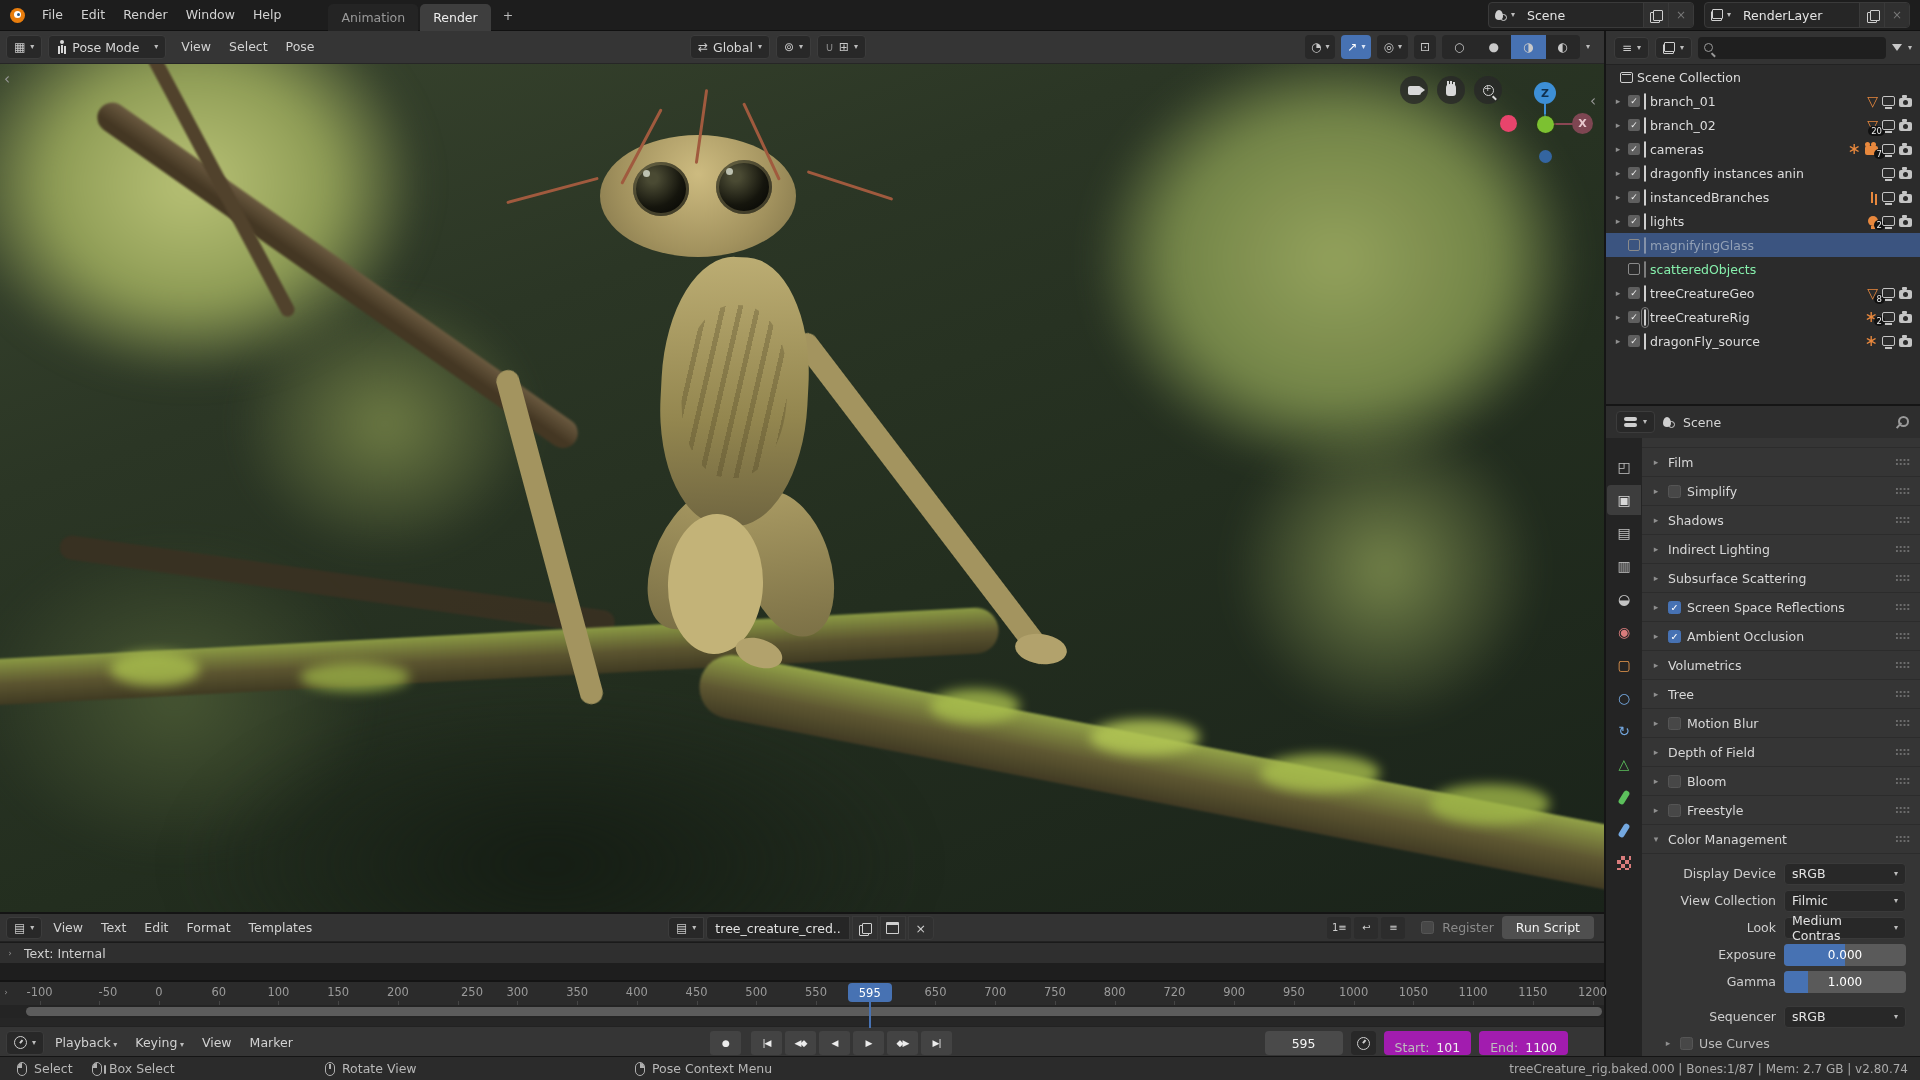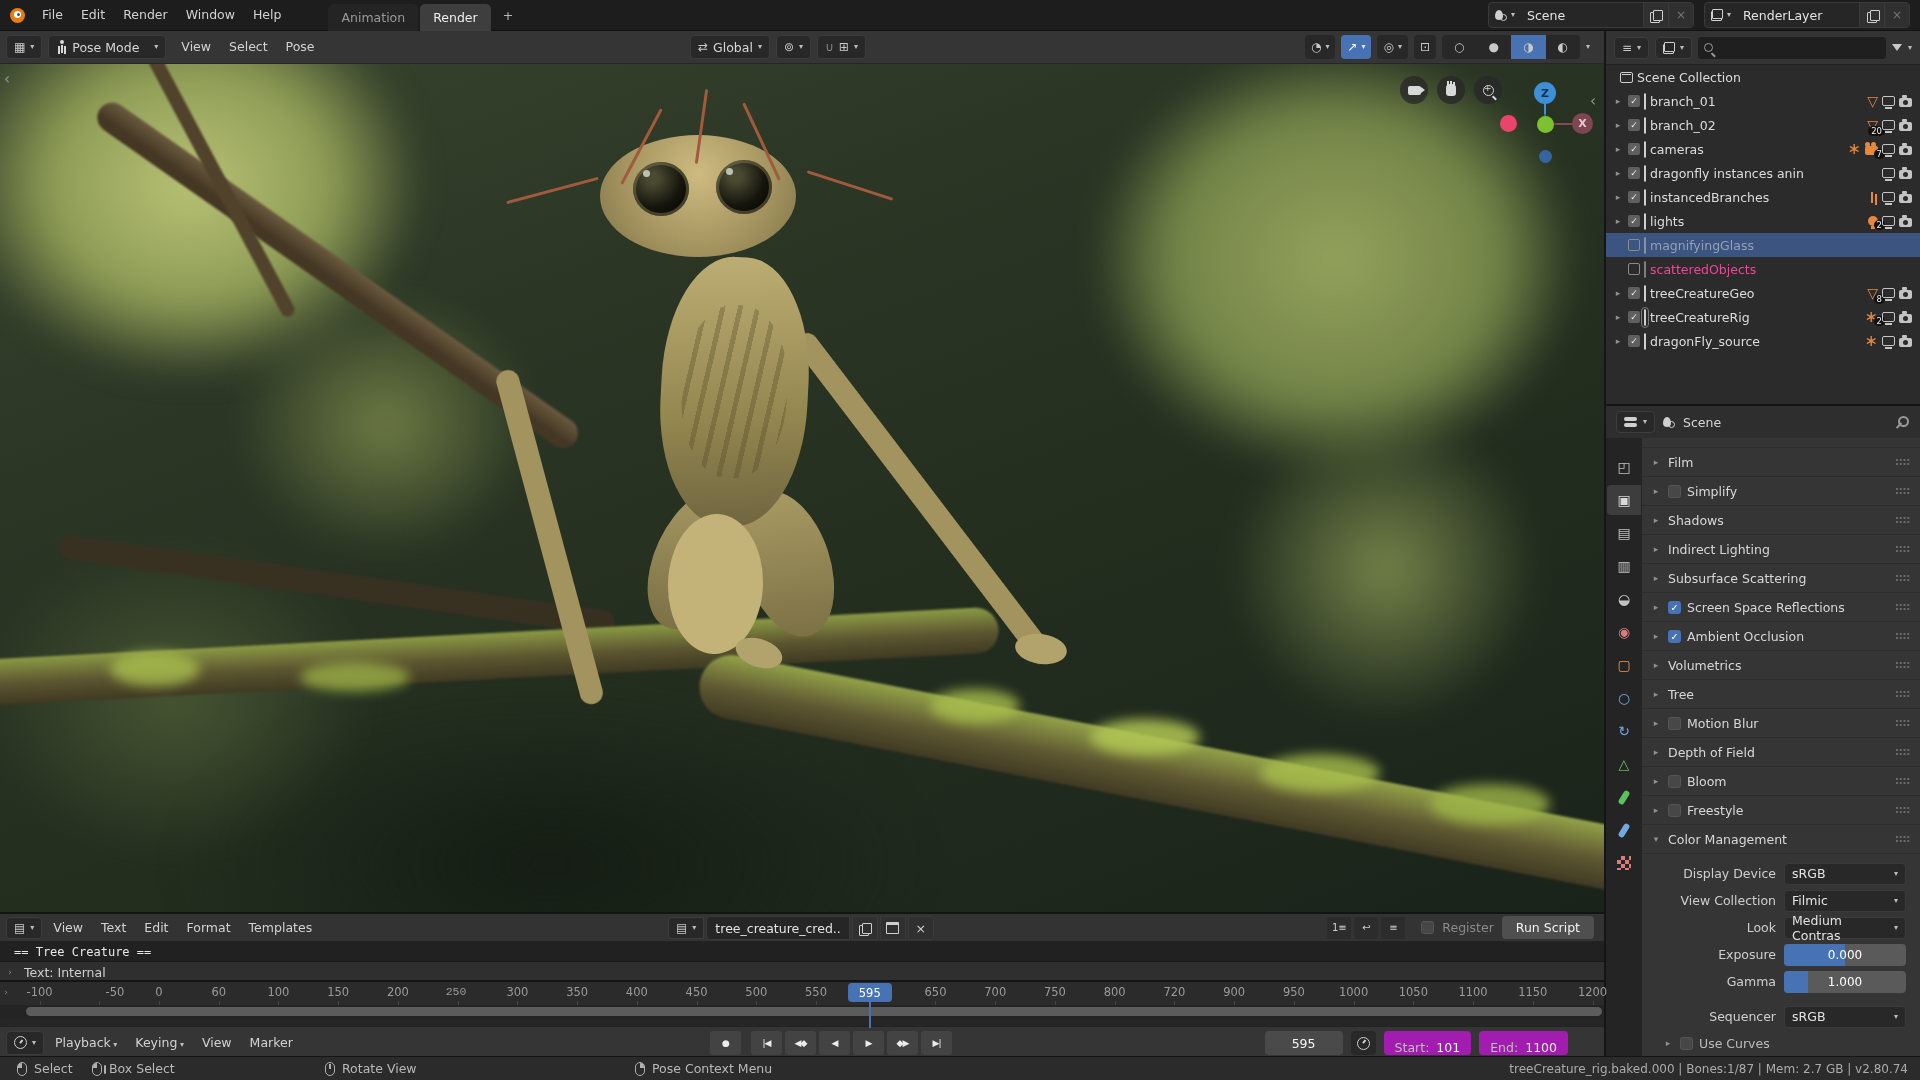--- a/index.html
+++ b/index.html
@@ -73,21 +73,21 @@
   .outl-header{height:33px;background:#333;display:flex;align-items:center;gap:6px;padding:0 8px;border-bottom:1px solid #222}
   .search{flex:1;height:22px;background:#1f1f1f;border-radius:4px;display:flex;align-items:center;padding:0 6px;gap:5px}
   .mi-mag{width:7px;height:7px;border:1.5px solid #9a9a9a;border-radius:50%;position:relative;flex:none}
   .mi-mag::after{content:"";position:absolute;right:-4px;bottom:-4px;width:5px;height:1.5px;background:#9a9a9a;transform:rotate(45deg)}
   .mi-funnel{width:0;height:0;border-left:5px solid transparent;border-right:5px solid transparent;border-top:7px solid #c8c8c8;position:relative}
   .outl-list{position:relative}
   .orow{height:24px;display:flex;align-items:center;gap:4px;padding-left:6px;padding-right:8px}
   .orow.selected{background:#3b5480}
   .oname{flex:1;white-space:nowrap;overflow:hidden;color:#ddd}
   .oname.dim{color:#92a0b5}
-  .oname.dim2{color:#ec4899}
+  .oname.dim2{color:#86efac}
   .cb{width:12px;height:12px;border-radius:2px;background:#5f5f5f;color:#f0f0f0;font-size:9px;line-height:12px;text-align:center;flex:none}
   .cb.un{background:transparent;border:1px solid #8a8a8a;box-sizing:border-box}
   .mi-coll{width:13px;height:11px;border:1.3px solid #cfcfcf;border-radius:2px;position:relative;flex:none;box-sizing:border-box}
   .mi-coll::after{content:"";position:absolute;left:1px;right:1px;top:1.5px;height:1.3px;background:#cfcfcf}
   .mi-coll.dim{opacity:.5}
   .coll-active{outline:1.5px solid #7a7a7a;outline-offset:2px;border-radius:2px}
   .badge{position:relative;display:inline-flex;align-items:center;flex:none}
   .cnt{position:absolute;right:-7px;bottom:-4px;background:#111;border-radius:8px;font-size:8.5px;line-height:10px;padding:0 3px;color:#eee}
   .g-mesh{color:#e8883d;font-size:14px;line-height:1;font-weight:bold}
   .g-empty{color:#e8883d;font-size:16px;line-height:10px}
@@ -713,50 +713,47 @@
         <span id="te-toggles" style="display:flex;gap:3px">
             <span class="tbtn-sm">1≡</span>
             <span class="tbtn-sm">↩</span>
             <span class="tbtn-sm">≡</span>
           </span>
         <span class="pcb" style="margin-left:8px"></span>
         <span style="color:#8a8a8a">Register</span>
         <span class="runbtn">Run Script</span>
       </div>
     </div>
-    <div class="te-content">
-      <span>== Tree Creature ==</span>
-    </div>
     <div class="te-footer">
       <span class="arrow">›</span>
       <span>Text: Internal</span>
     </div>
   </div>
 
   <div class="timeline">
     <div class="ruler" id="tl-ruler">
       <span class="arrow" style="position:absolute;left:0;top:5px">›</span>
       <span class="cf" id="cf-badge" style="left: 869.787px;">
           <span>595</span>
         </span>
     <span class="tick" style="left: 39.54px;">-100</span>
         <span class="tickline" style="left: 39.54px;"></span>
-        <span class="tick" style="left: 115px;">-50</span>
+        <span class="tick" style="left: 108px;">-50</span>
         <span class="tickline" style="left: 99.27px;"></span>
         <span class="tick" style="left: 159px;">0</span>
         <span class="tickline" style="left: 159px;"></span>
         <span class="tick" style="left: 218.73px;">60</span>
         <span class="tickline" style="left: 218.73px;"></span>
         <span class="tick" style="left: 278.46px;">100</span>
         <span class="tickline" style="left: 278.46px;"></span>
         <span class="tick" style="left: 338.19px;">150</span>
         <span class="tickline" style="left: 338.19px;"></span>
         <span class="tick" style="left: 397.92px;">200</span>
         <span class="tickline" style="left: 397.92px;"></span>
-        <span class="tick" style="left: 456px; font-family: Liberation Mono, monospace;">250</span>
+        <span class="tick" style="left: 472px;">250</span>
         <span class="tickline" style="left: 457.65px;"></span>
         <span class="tick" style="left: 517.38px;">300</span>
         <span class="tickline" style="left: 517.38px;"></span>
         <span class="tick" style="left: 577.11px;">350</span>
         <span class="tickline" style="left: 577.11px;"></span>
         <span class="tick" style="left: 636.84px;">400</span>
         <span class="tickline" style="left: 636.84px;"></span>
         <span class="tick" style="left: 696.57px;">450</span>
         <span class="tickline" style="left: 696.57px;"></span>
         <span class="tick" style="left: 756.3px;">500</span>

